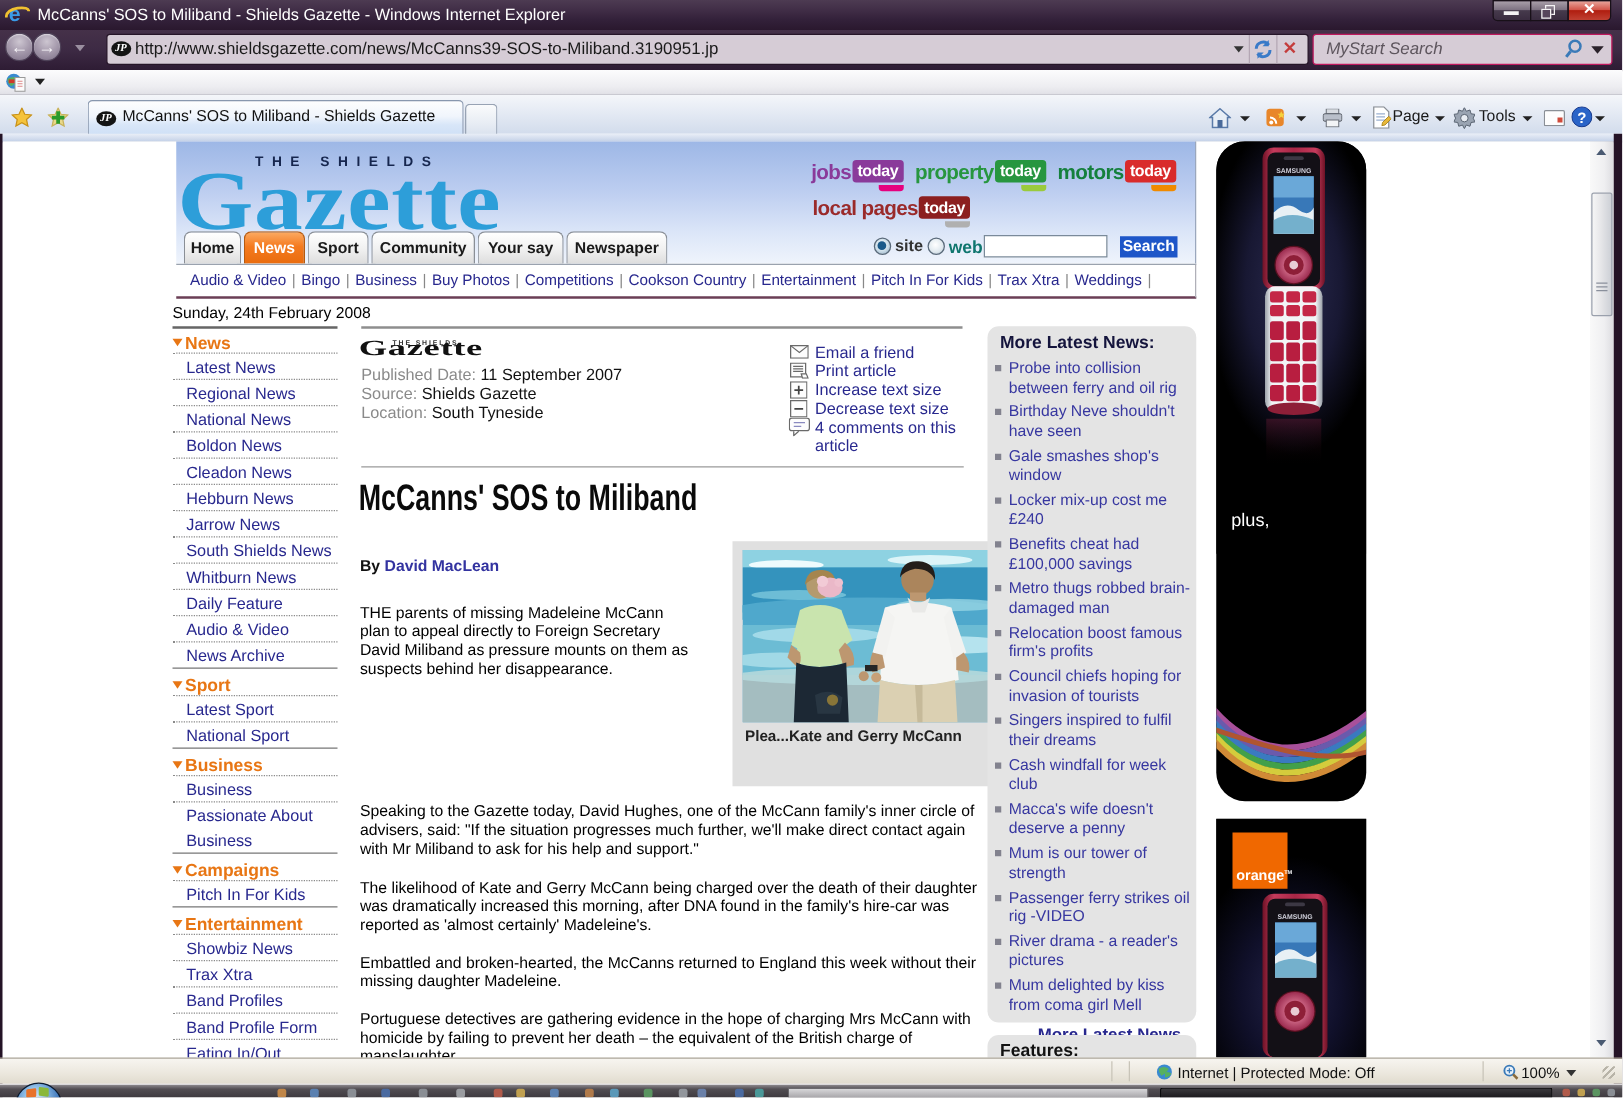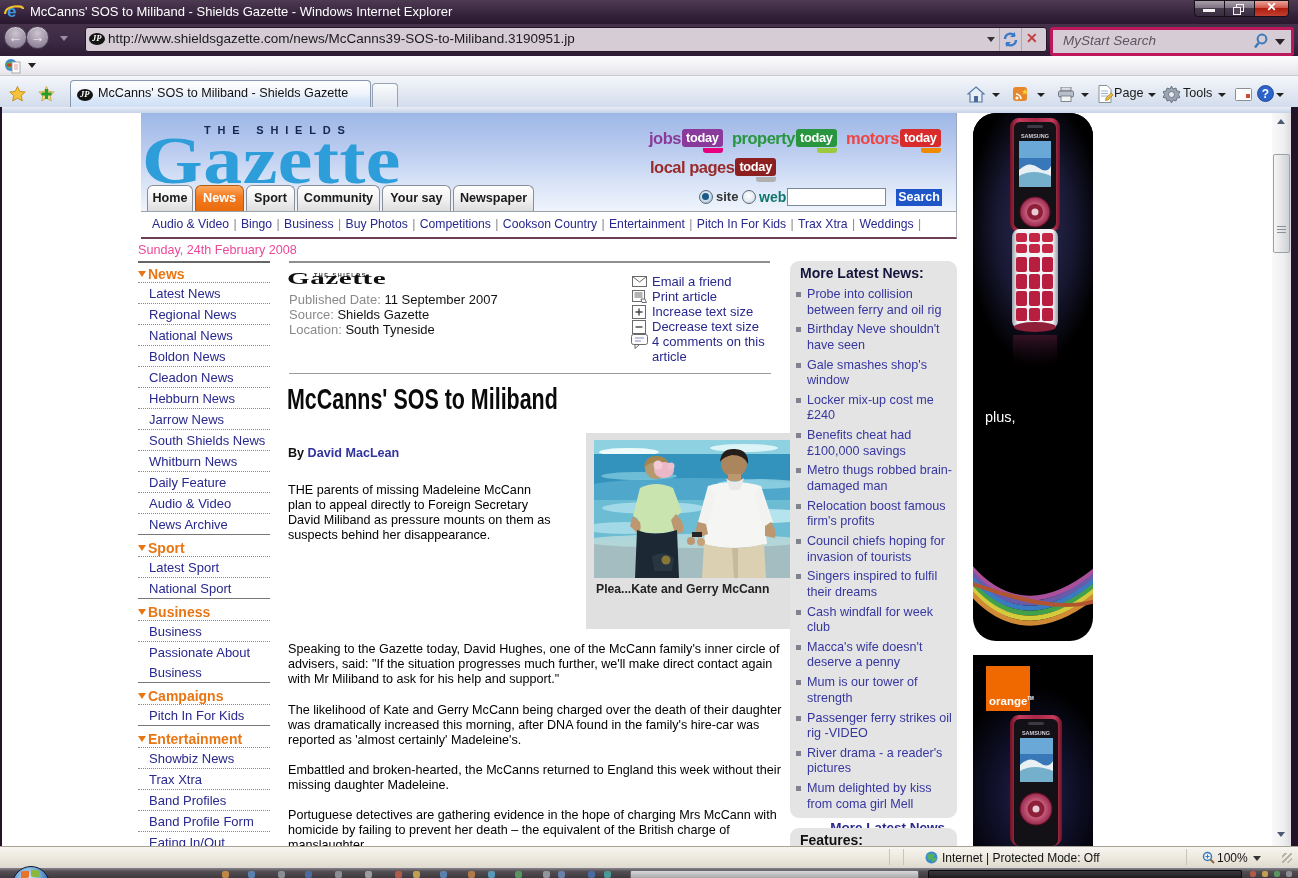--- a/index.html
+++ b/index.html
@@ -3,21 +3,21 @@
 <style>
 html,body{margin:0;padding:0;}
 #win{position:relative;width:1298px;height:878px;overflow:hidden;background:#fff;font-family:"Liberation Sans",sans-serif;}
 .abs{position:absolute;}
 
 #titlebar{left:0;top:0;width:1298px;height:24px;background:linear-gradient(180deg,#4d3b52 0%,#402d46 35%,#33213a 65%,#2a182e 100%);}
 #titletext{left:30px;top:4px;color:#fff;font-size:13px;white-space:nowrap;}
 #navbar{left:0;top:24px;width:1298px;height:32px;background:linear-gradient(180deg,#453149 0%,#3d2a44 50%,#2e1c34 100%);border-bottom:1px solid #1d0d20;}
 .circbtn{width:21px;height:21px;border-radius:50%;background:radial-gradient(circle at 50% 30%,#cdc6d1 0%,#a89daf 45%,#7d7087 100%);border:1px solid #4e4258;color:#f5f2f6;text-align:center;line-height:20px;font-size:14px;font-weight:bold;box-shadow:inset 0 1px 1px rgba(255,255,255,0.5);}
 #addrstrip{left:85px;top:27px;width:960px;height:23px;background:#d6ccd6;border:1px solid #261528;border-radius:3px;}
-#searchbox{left:1050px;top:27px;width:238px;height:23px;background:#d6ccd6;border:3px solid #be185d;border-radius:3px;}
+#searchbox{left:1050px;top:27px;width:238px;height:23px;background:#d6ccd6;border:1px solid #be185d;border-radius:3px;}
 #toolbar1{left:0;top:56px;width:1298px;height:19px;background:linear-gradient(180deg,#fcfcfd 0%,#ededf1 70%,#e2e2e8 100%);border-bottom:1px solid #c9c9d1;}
 #tabrow{left:0;top:76px;width:1298px;height:31px;background:linear-gradient(180deg,#f4f6fa 0%,#e3e9f3 50%,#d2dcec 100%);}
 #tabedge{left:0;top:107px;width:1298px;height:6px;background:linear-gradient(180deg,#e9eef7 0%,#c5d2e8 100%);border-bottom:1px solid #7d8fb2;}
 .wbtn{top:0;height:15px;}
 
 #statusbar{left:0;top:846px;width:1298px;height:20px;background:linear-gradient(180deg,#f7f5f0 0%,#ebe7dd 60%,#e0dbce 100%);border-top:1px solid #a9a396;font-size:12px;color:#111;}
 #taskbar{left:0;top:867px;width:1298px;height:11px;background:linear-gradient(180deg,#8a868a 0%,#524e53 30%,#3b373c 100%);border-top:1px solid #d9d7d9;}
 
 #viewport{left:2px;top:113px;width:1270px;height:733px;background:#fff;overflow:hidden;}
 #vscroll{left:1272px;top:113px;width:19px;height:733px;background:linear-gradient(90deg,#f9f9f9 0%,#efeff1 60%,#dcdce0 100%);}
@@ -182,42 +182,42 @@
   </div>
   <div class="abs" id="tabedge"></div>
 
   <div class="abs" id="viewport">
     <div class="abs" id="pgheader"></div>
     <div class="abs" style="left:202px;top:11px;font-size:11px;font-weight:bold;letter-spacing:6.8px;color:#16264e;">THE SHIELDS</div>
     <div class="abs" style="left:140px;top:14px;font-family:'Liberation Serif',serif;font-weight:bold;font-size:78px;line-height:78px;color:#2d9ed9;letter-spacing:0.5px;transform:scale(1,0.86);transform-origin:0 0;">Gazette</div>
 
     <div class="abs tdy" style="left:647px;top:16px;"><span class="tw" style="color:#8a3a9a;">jobs</span><span class="tc" style="background:#8a3a9a;">today</span><i class="tt" style="background:#e6007e;"></i></div>
     <div class="abs tdy" style="left:730px;top:16px;"><span class="tw" style="color:#27963f;">property</span><span class="tc" style="background:#27963f;">today</span><i class="tt" style="background:#9aca3c;"></i></div>
-    <div class="abs tdy" style="left:844px;top:16px;"><span class="tw" style="color:#ef4444;margin-top:17px;">motors</span><span class="tc" style="background:#d92b2b;">today</span><i class="tt" style="background:#f08a00;"></i></div>
+    <div class="abs tdy" style="left:844px;top:16px;"><span class="tw" style="color:#15803d;margin-top:17px;">motors</span><span class="tc" style="background:#d92b2b;">today</span><i class="tt" style="background:#f08a00;"></i></div>
     <div class="abs tdy" style="left:648px;top:45px;"><span class="tw" style="color:#9a2a2a;">local pages</span><span class="tc" style="background:#8c1f1f;">today</span><i class="tt" style="background:#b0b0b0;"></i></div>
 
     <div class="abs" style="left:697px;top:77px;width:12px;height:12px;border-radius:50%;border:1px solid #5a6a7a;background:radial-gradient(circle at 45% 40%,#fff 0%,#cfe0ea 50%,#8aa8c0 100%);"></div>
     <div class="abs" style="left:700px;top:80px;width:7px;height:7px;border-radius:50%;background:#1a5a8a;"></div>
     <div class="abs" style="left:714px;top:76px;font-size:13px;font-weight:bold;color:#333;">site</div>
     <div class="abs" style="left:740px;top:77px;width:12px;height:12px;border-radius:50%;border:1px solid #5a6a7a;background:radial-gradient(circle at 45% 40%,#fff 0%,#dfe8ee 60%,#a8bac8 100%);"></div>
     <div class="abs" style="left:757px;top:76px;font-size:14px;font-weight:bold;color:#0f766e;">web</div>
     <div class="abs" style="left:785px;top:75px;width:97px;height:16px;background:#fff;border:1px solid #7a8a9a;"></div>
     <div class="abs" style="left:894px;top:76px;width:46px;height:17px;background:#1e56c8;color:#fff;font-weight:bold;font-size:12.5px;text-align:center;line-height:17px;">Search</div>
 
     <div class="abs ptab" style="left:145px;width:44px;">Home</div>
     <div class="abs ptab ptabon" style="left:193px;width:47px;">News</div>
     <div class="abs ptab" style="left:244px;width:47px;">Sport</div>
     <div class="abs ptab" style="left:295px;width:81px;">Community</div>
     <div class="abs ptab" style="left:380px;width:67px;">Your say</div>
     <div class="abs ptab" style="left:451px;width:79px;">Newspaper</div>
     <div class="abs" id="subnav">
       <div style="padding:5px 0 0 11px;color:#28288e;white-space:nowrap;">Audio &amp; Video <span class="sbar">|</span> Bingo <span class="sbar">|</span> Business <span class="sbar">|</span> Buy Photos <span class="sbar">|</span> Competitions <span class="sbar">|</span> Cookson Country <span class="sbar">|</span> Entertainment <span class="sbar">|</span> Pitch In For Kids <span class="sbar">|</span> Trax Xtra <span class="sbar">|</span> Weddings <span class="sbar">|</span></div>
     </div>
 
-    <div class="abs" style="left:136px;top:130px;font-size:12.6px;color:#ec4899;">Sunday, 24th February 2008</div>
+    <div class="abs" style="left:136px;top:130px;font-size:12.6px;color:#000000;">Sunday, 24th February 2008</div>
     <div class="abs" style="left:287px;top:148px;width:481px;height:2px;background:#8e8e8e;"></div>
     <div class="abs" style="left:287px;top:260px;width:482px;height:1px;background:#9a9a9a;"></div>
     <div class="abs" id="sidebar">
       <div class="hd" style="margin-top:0;"><span class="tri"></span>News</div>
       <div class="it">Latest News</div>
       <div class="it">Regional News</div>
       <div class="it">National News</div>
       <div class="it">Boldon News</div>
       <div class="it">Cleadon News</div>
       <div class="it">Hebburn News</div>

